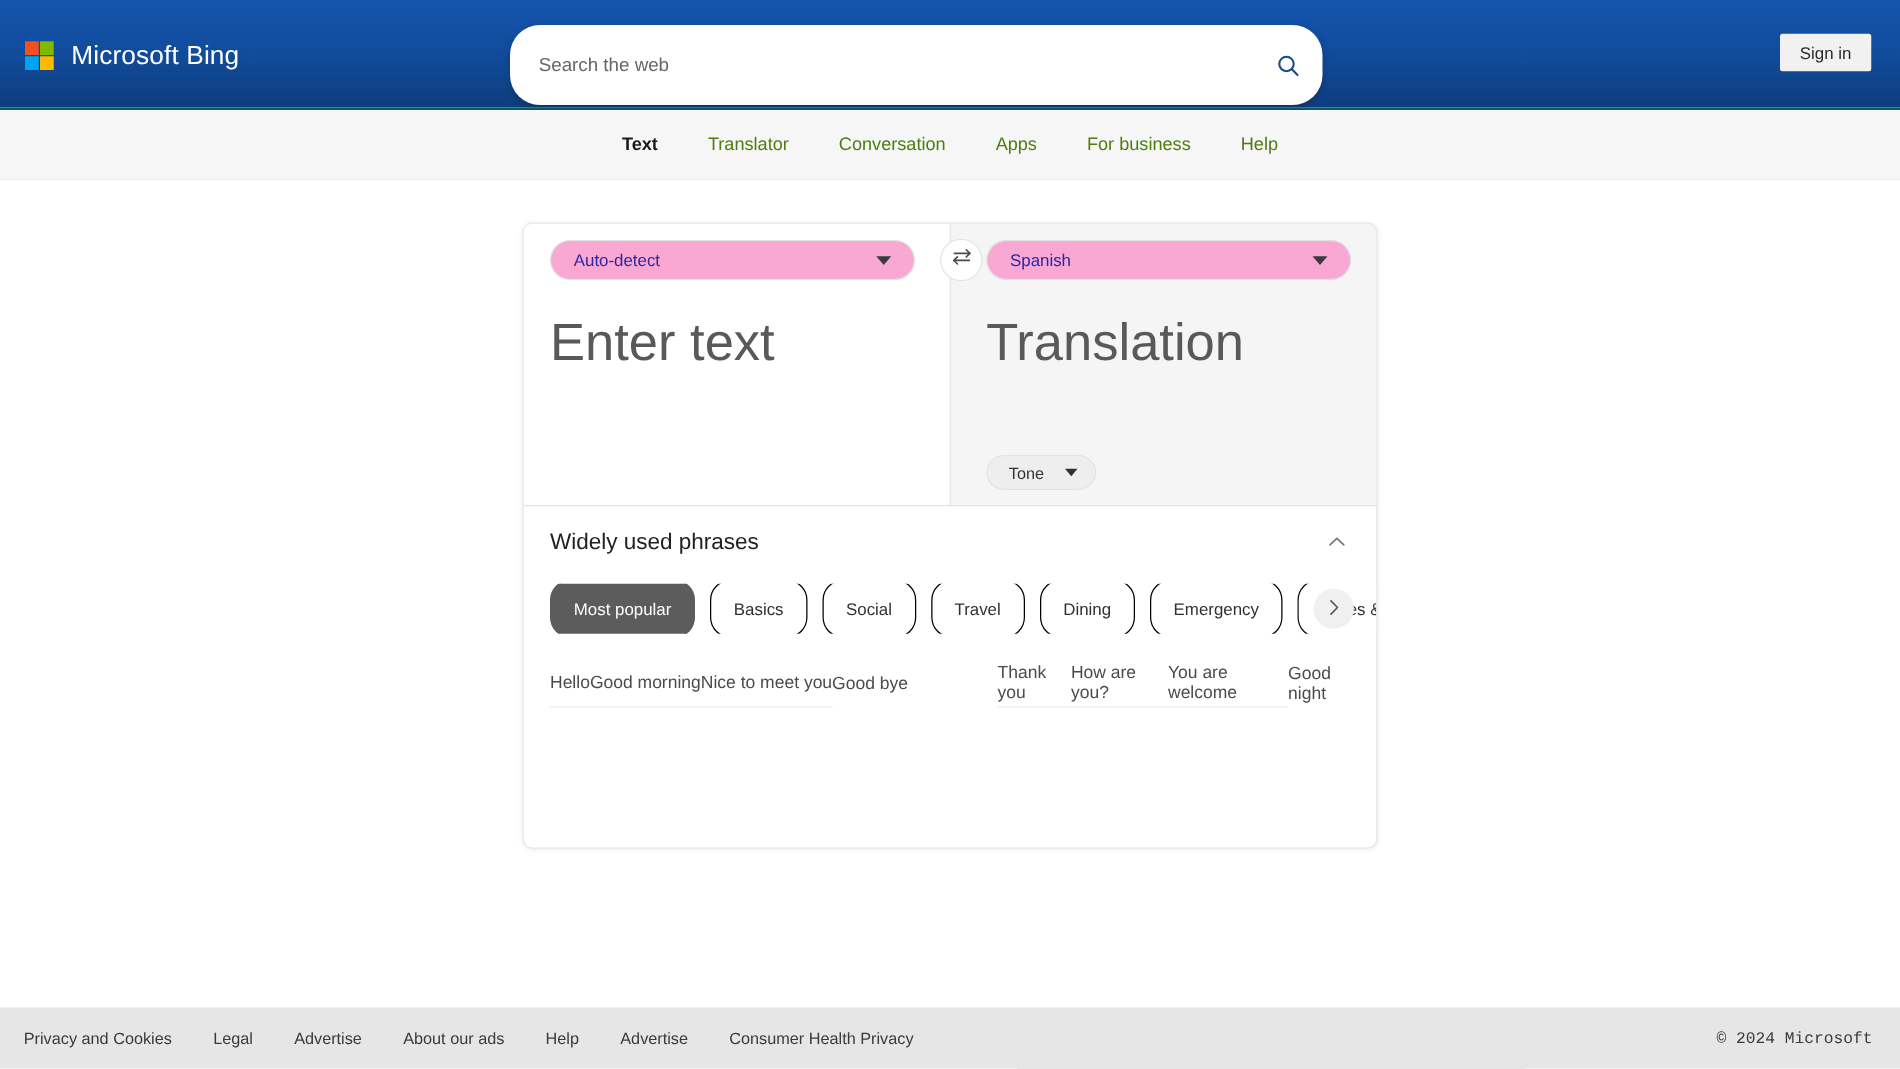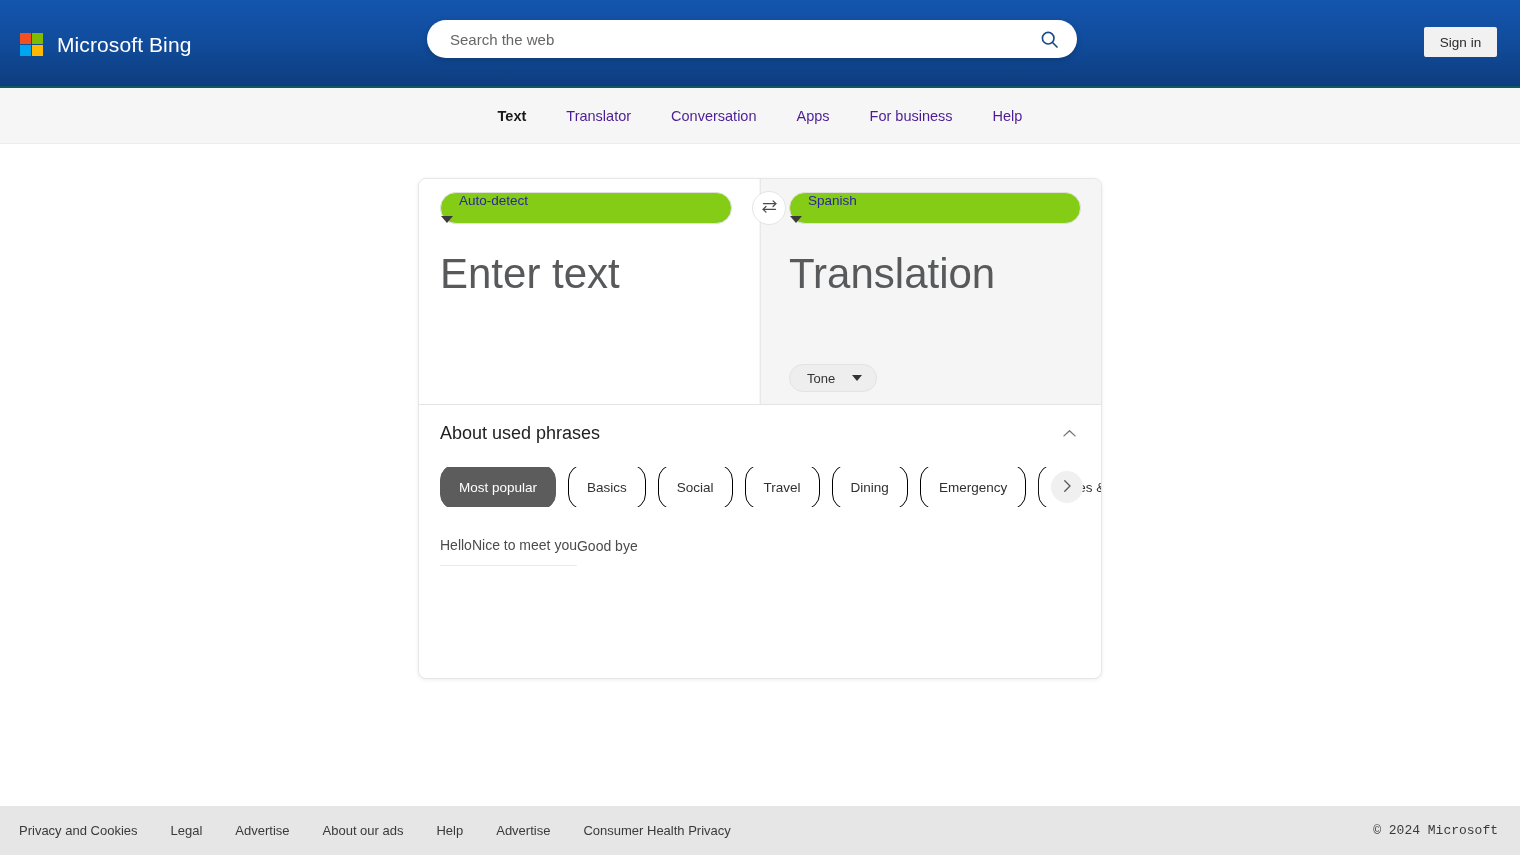--- a/index.html
+++ b/index.html
@@ -40,22 +40,22 @@
   .brand-name {
     color: #ffffff;
     font-size: 21px;
     font-weight: 400;
     letter-spacing: 0.1px;
     line-height: 23px;
     text-align: center;
   }
 
   .searchbox {
-    position: absolute; left: 427px; top: 20px;
-    width: 650px; height: 38px;
+    position: absolute; left: 408px; top: 20px;
+    width: 650px; height: 64px;
     background: #ffffff;
     border-radius: 24px;
     box-shadow: 0 2px 6px rgba(0,0,0,0.18);
     display: flex; align-items: center;
   }
   .search-input {
     flex: 1;
     border: none; outline: none; background: transparent;
     font-family: "Liberation Sans", sans-serif;
     font-size: 15px;
@@ -89,21 +89,21 @@
   .navbar {
     position: absolute; top: 88px; left: 0;
     width: 1520px; height: 56px;
     background: #f6f6f6;
     border-bottom: 1px solid #ececec;
     display: flex; align-items: center; justify-content: center;
     gap: 0px;
   }
   .nav-item {
     font-size: 14.5px;
-    color: #4c1d95;
+    color: #4d7c0f;
     padding: 0 20px;
     line-height: 56px;
     cursor: pointer;
     white-space: nowrap;
   }
   .nav-item.active { color: #1a1a1a; font-weight: 700; }
 
   
   .translator-card {
     position: absolute;
@@ -127,26 +127,25 @@
     background: #e8e8e8;
   }
   .panes-bottom-border {
     position: absolute; left: 0; bottom: 0;
     width: 684px; height: 1px; background: #e4e4e4;
   }
 
   .lang-select {
     position: absolute; top: 13px;
     height: 32px;
-    background: #84cc16;
+    background: #f9a8d4;
     border: 1px solid #e0e0e0;
     border-radius: 16px;
-    display: flex; align-items: flex-start;
-    cursor: pointer;
-    flex-direction: column;
+    display: flex; align-items: center;
+    cursor: pointer;
   }
   .lang-select.src { left: 21px; width: 292px; }
   .lang-select.tgt { left: 30px; width: 292px; }
   .lang-label {
     flex: 1;
     font-size: 13.5px;
     color: #2d25a0;
     padding-left: 18px;
     white-space: nowrap;
   }
@@ -384,21 +383,21 @@
           </svg>
         </span>
       </div>
 
       <div class="panes-bottom-border"></div>
     </div>
 
     <div class="phrases">
 
       <div class="phrases-head">
-        <div class="phrases-title">About used phrases</div>
+        <div class="phrases-title">Widely used phrases</div>
         <button class="collapse-btn">
           <span>
             <svg width="19" height="19" viewBox="0 0 24 24" fill="none" stroke="#767676" stroke-width="1.7" stroke-linecap="round" stroke-linejoin="round">
               <polyline points="5,15 12,8.5 19,15"></polyline>
             </svg>
           </span>
         </button>
       </div>
 
       <div class="chips-row">
@@ -416,24 +415,31 @@
             <svg width="18" height="18" viewBox="0 0 24 24" fill="none" stroke="#5a5a5a" stroke-width="1.8" stroke-linecap="round" stroke-linejoin="round">
               <polyline points="9,5 16,12 9,19"></polyline>
             </svg>
           </span>
         </button>
       </div>
 
       <div class="phrase-grid">
         <div class="phrase-col">
           <div class="phrase-item">Hello</div>
+          <div class="phrase-item">Good morning</div>
           <div class="phrase-item">Nice to meet you</div>
           <div class="phrase-item last">Good bye</div>
         </div>
         <div class="phrase-spacer"></div>
+        <div class="phrase-col">
+          <div class="phrase-item">Thank you</div>
+          <div class="phrase-item">How are you?</div>
+          <div class="phrase-item">You are welcome</div>
+          <div class="phrase-item last">Good night</div>
+        </div>
       </div>
 
     </div>
   </div>
 
   <div class="footer">
     <div class="footer-links">
       <span class="footer-link">Privacy and Cookies</span>
       <span class="footer-link">Legal</span>
       <span class="footer-link">Advertise</span>

